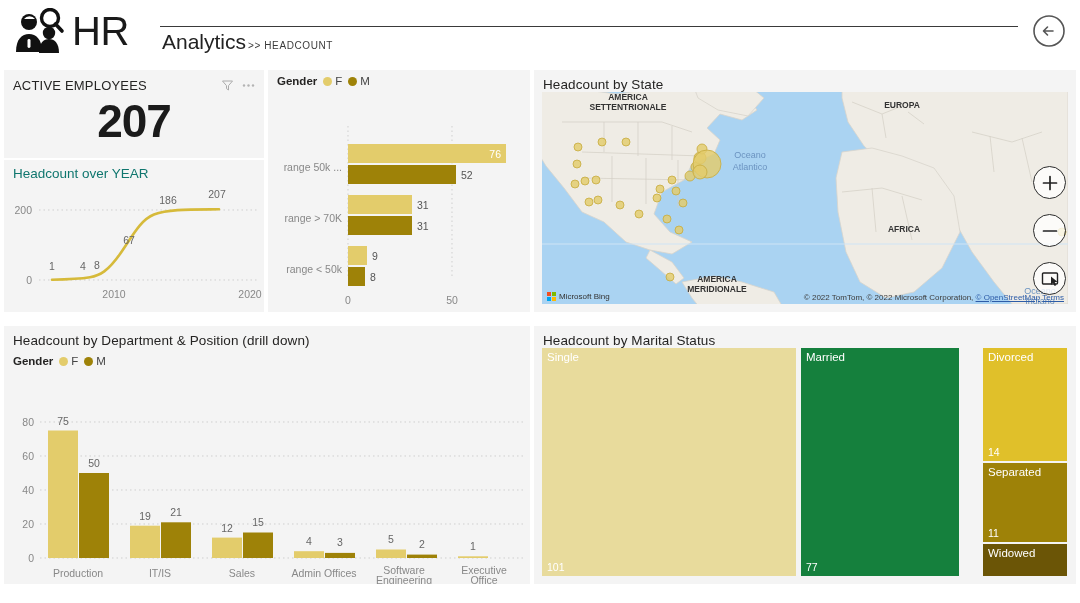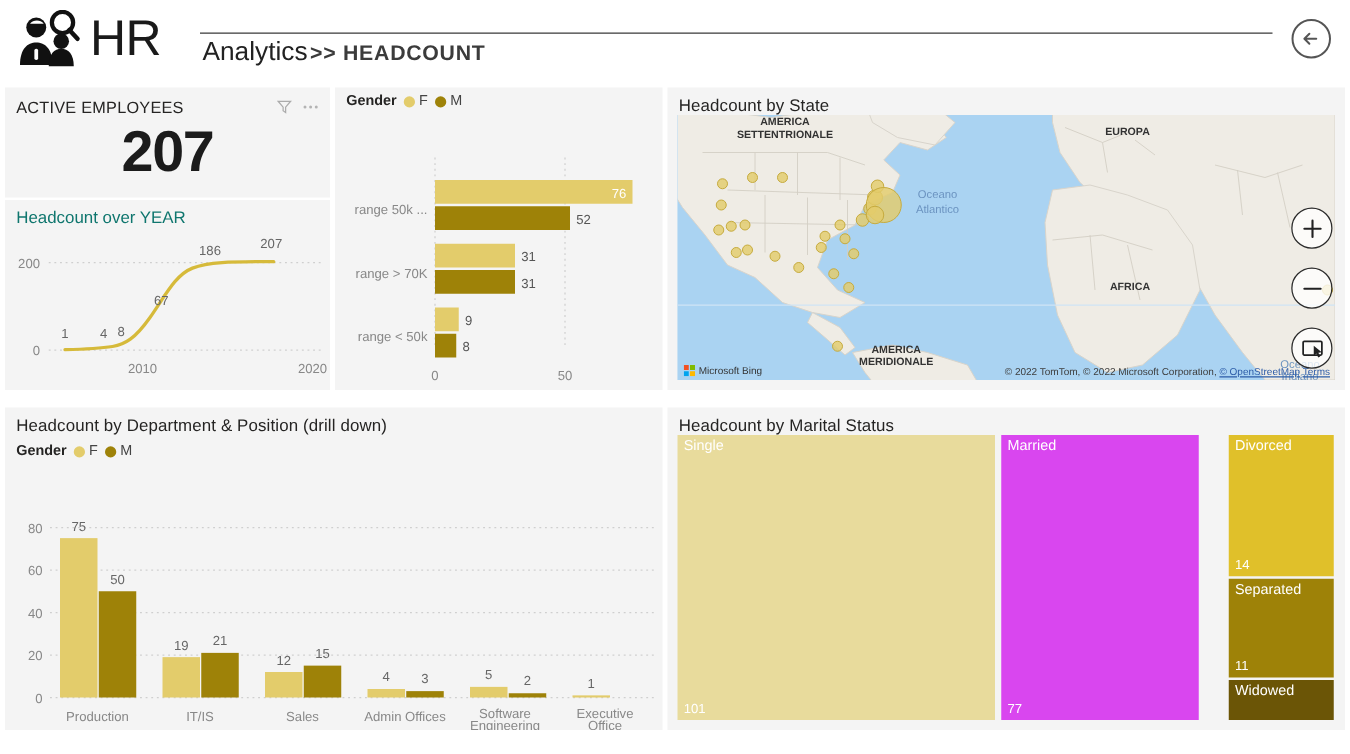--- a/index.html
+++ b/index.html
@@ -13,21 +13,21 @@
 
   
   .header { position: absolute; left: 0; top: 0; width: 1080px; height: 66px; background: #ffffff; }
   .logo-wrap { position: absolute; left: 14px; top: 8px; display: flex; align-items: flex-end; gap: 6px; }
   .logo-icon { width: 52px; height: 46px; display: block; }
   .logo-text { font-size: 40px; font-weight: 400; color: #1a1a1a; letter-spacing: -0.5px; line-height: 46px; }
   .title-block { position: absolute; left: 160px; top: 26px; width: 860px; }
   .title-rule { width: 858px; height: 1px; background: #3a3a3a; margin-bottom: 3px; }
   .title-row { display: flex; align-items: baseline; gap: 2px; padding-left: 2px; }
   .title-main { font-size: 21px; color: #222; font-weight: 400; }
-  .title-sub { font-size: 17px; font-weight: bold; color: #3b3b3b; letter-spacing: 0.6px; }
+  .title-sub { font-size: 10px; font-weight: normal; color: #3b3b3b; letter-spacing: 0.6px; }
   .back-btn { position: absolute; right: 14px; top: 14px; width: 34px; height: 34px; cursor: pointer; }
 
   
   .panel { position: absolute; background: #f4f4f4; }
   .panel-title { font-size: 13.5px; color: #252423; padding: 7px 0 0 9px; letter-spacing: 0.1px; }
   .card-header-icons { position: absolute; right: 8px; top: 9px; display: flex; gap: 7px; align-items: center; }
   .mini-icon { opacity: .45; cursor: pointer; }
 
   
   #kpi-card { left: 4px; top: 70px; width: 260px; height: 88px; }
@@ -354,21 +354,21 @@
     </svg>
   </div>
 
   <div class="panel" id="tree-panel">
     <div class="panel-title">Headcount by Marital Status</div>
     <div class="tree-body">
       <div class="tm-cell" style="width:254px;background:#E8DB9C">
         <span class="tm-name">Single</span>
         <span class="tm-val">101</span>
       </div>
-      <div class="tm-cell" style="width:158px;background:#d946ef">
+      <div class="tm-cell" style="width:158px;background:#15803d">
         <span class="tm-name">Married</span>
         <span class="tm-val">77</span>
       </div>
       <div class="tm-col" style="width:84px;">
         <div class="tm-cell" style="height:113px;background:#E0C02A">
           <span class="tm-name">Divorced</span>
           <span class="tm-val">14</span>
         </div>
         <div class="tm-cell" style="height:79px;background:#9E8208">
           <span class="tm-name">Separated</span>

